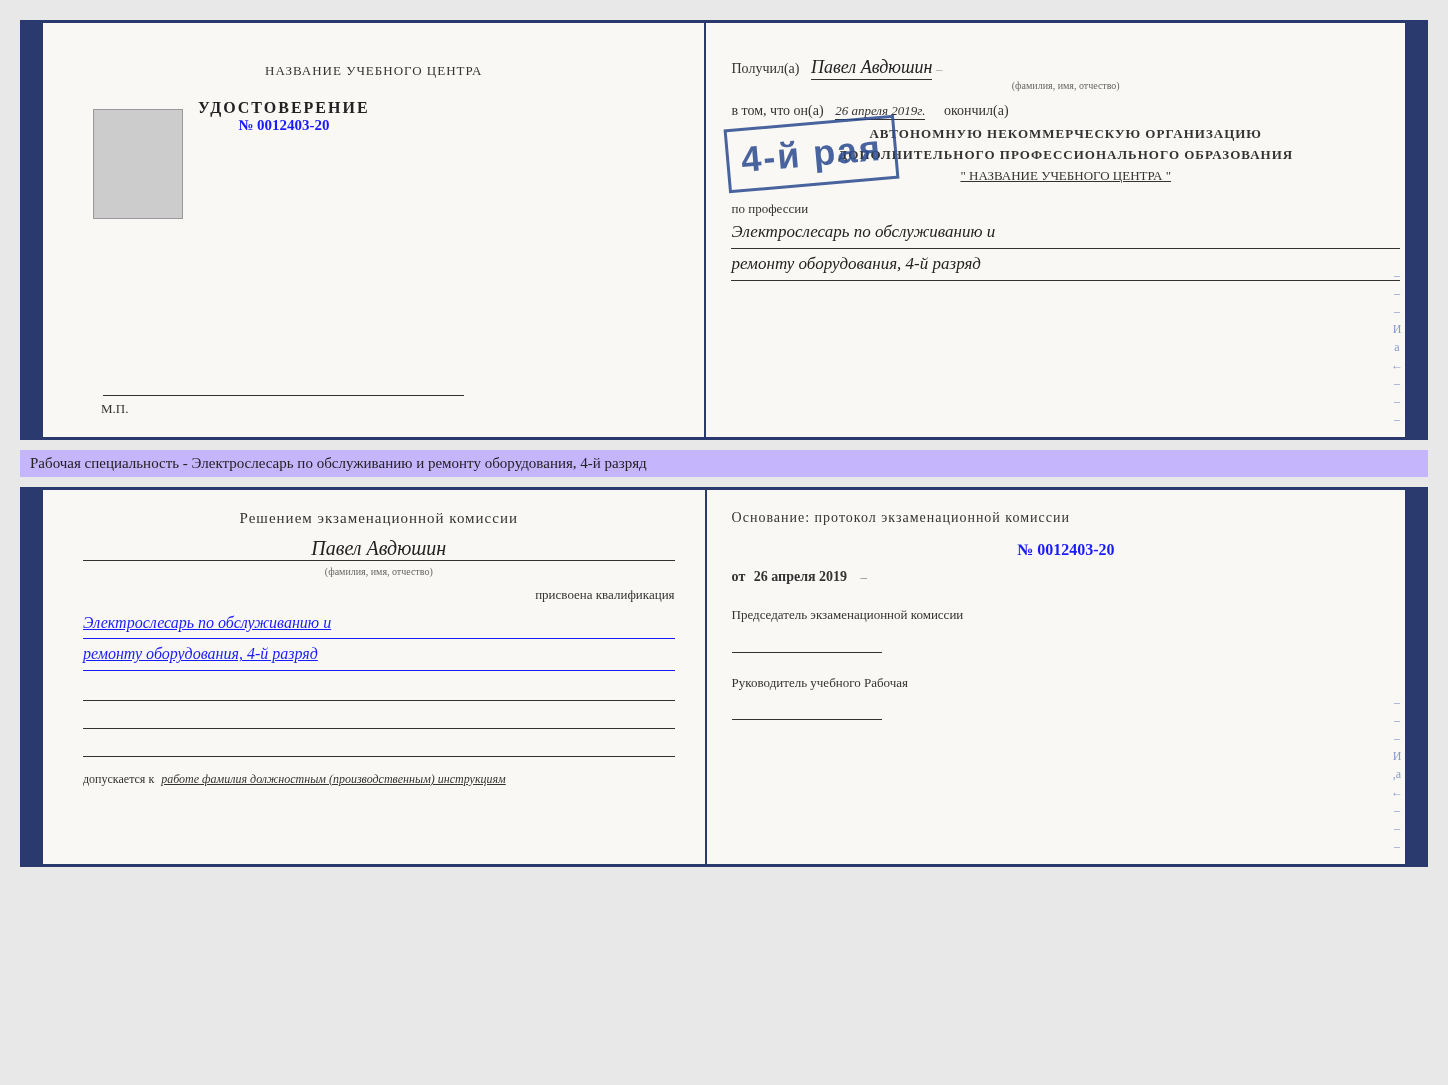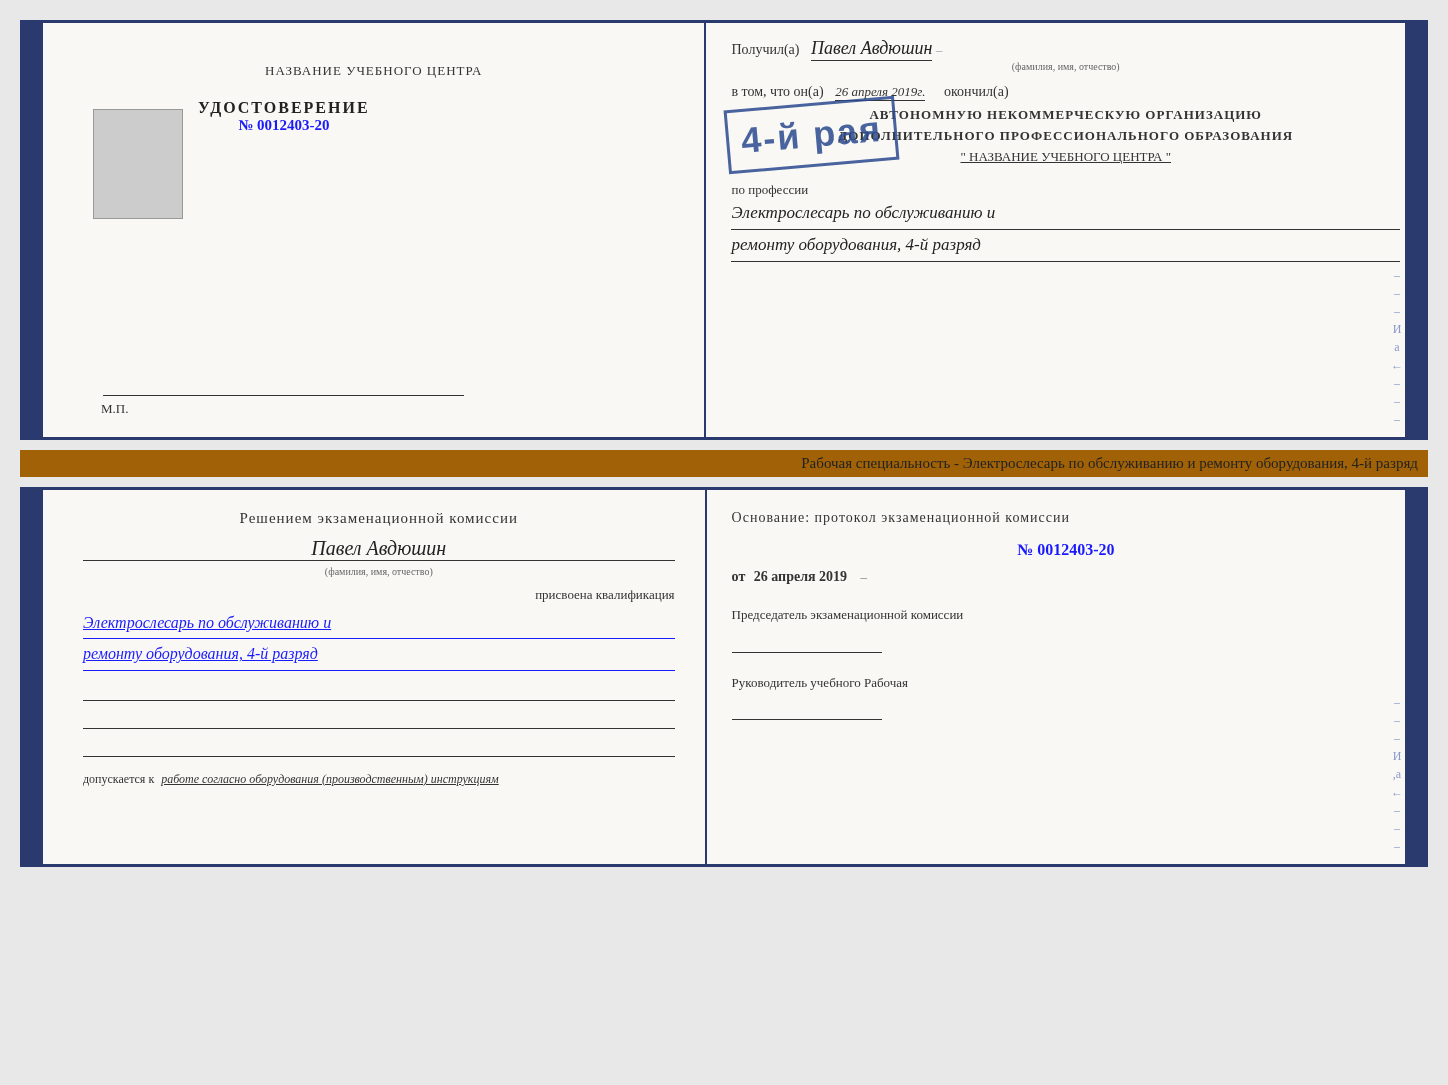--- a/index.html
+++ b/index.html
@@ -34,20 +34,21 @@
       flex-direction: column;
       align-items: center;
       justify-content: space-between;
       position: relative;
     }
 
     .doc-right {
       width: 52%;
       padding: 15px 25px;
       position: relative;
+      margin-top: 19px;
     }
 
     .center-title {
       text-align: center;
       font-size: 13px;
       letter-spacing: 1px;
       color: #333;
       margin-top: 20px;
       font-weight: normal;
     }
@@ -198,22 +199,21 @@
       color: #222;
       line-height: 1.8;
       border-bottom: 1px solid #333;
     }
 
     
     .middle-label {
       font-size: 15px;
       color: #222;
       padding: 5px 10px;
-      background: #a16207;
-      text-align: right;
+      background: #c4b5fd;
     }
 
     
     .document-bottom {
       display: flex;
       border: 3px solid #2a3a6e;
       background: #f9f8f5;
       position: relative;
       min-height: 380px;
     }
@@ -481,21 +481,21 @@
       <div class="qualification-value-2">ремонту оборудования, 4-й разряд</div>
 
       <div class="signature-lines">
         <div class="sig-line"></div>
         <div class="sig-line"></div>
         <div class="sig-line"></div>
       </div>
 
       <div class="допускается-line">
         <span>допускается к</span>
-        <span class="italic-underline" style="margin-left:4px;">работе согласно оборудования (производственным) инструкциям</span>
+        <span class="italic-underline" style="margin-left:4px;">работе фамилия должностным (производственным) инструкциям</span>
       </div>
     </div>
 
     <div class="doc-bottom-right">
       <div class="osnov-label">Основание: протокол экзаменационной  комиссии</div>
 
       <div class="protocol-number">
         <span>№</span>
         <span>0012403-20</span>
       </div>

